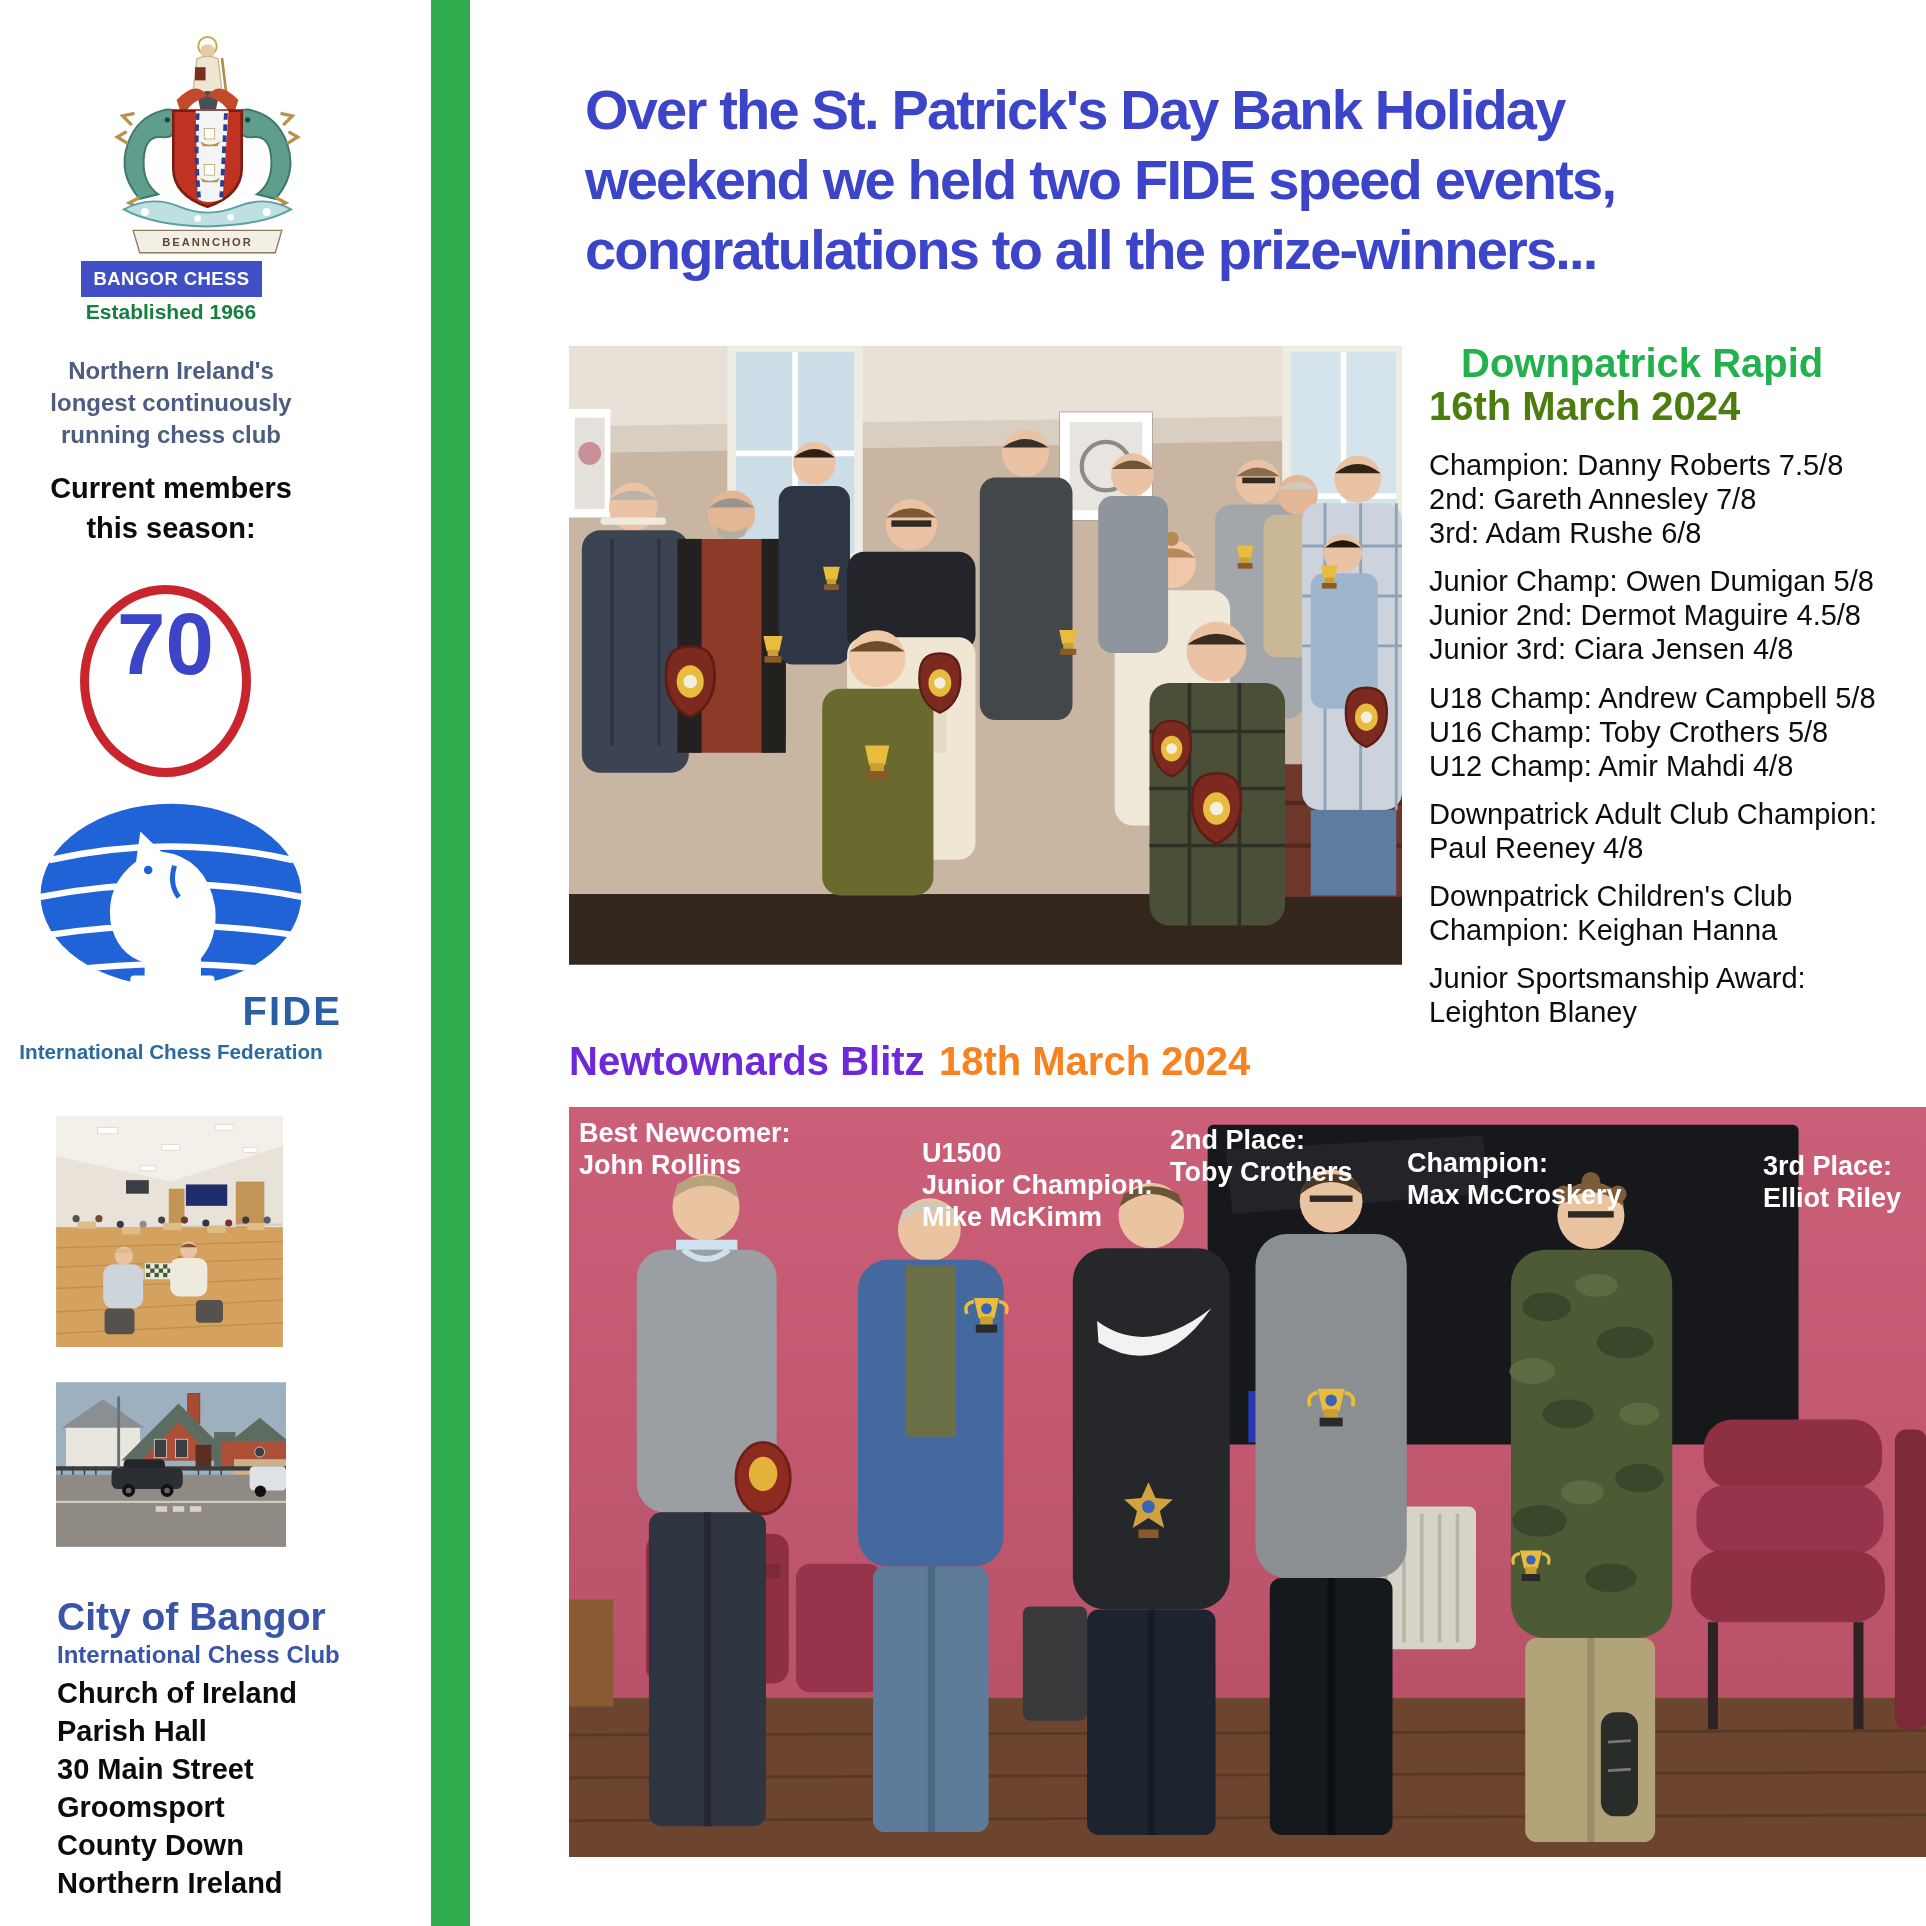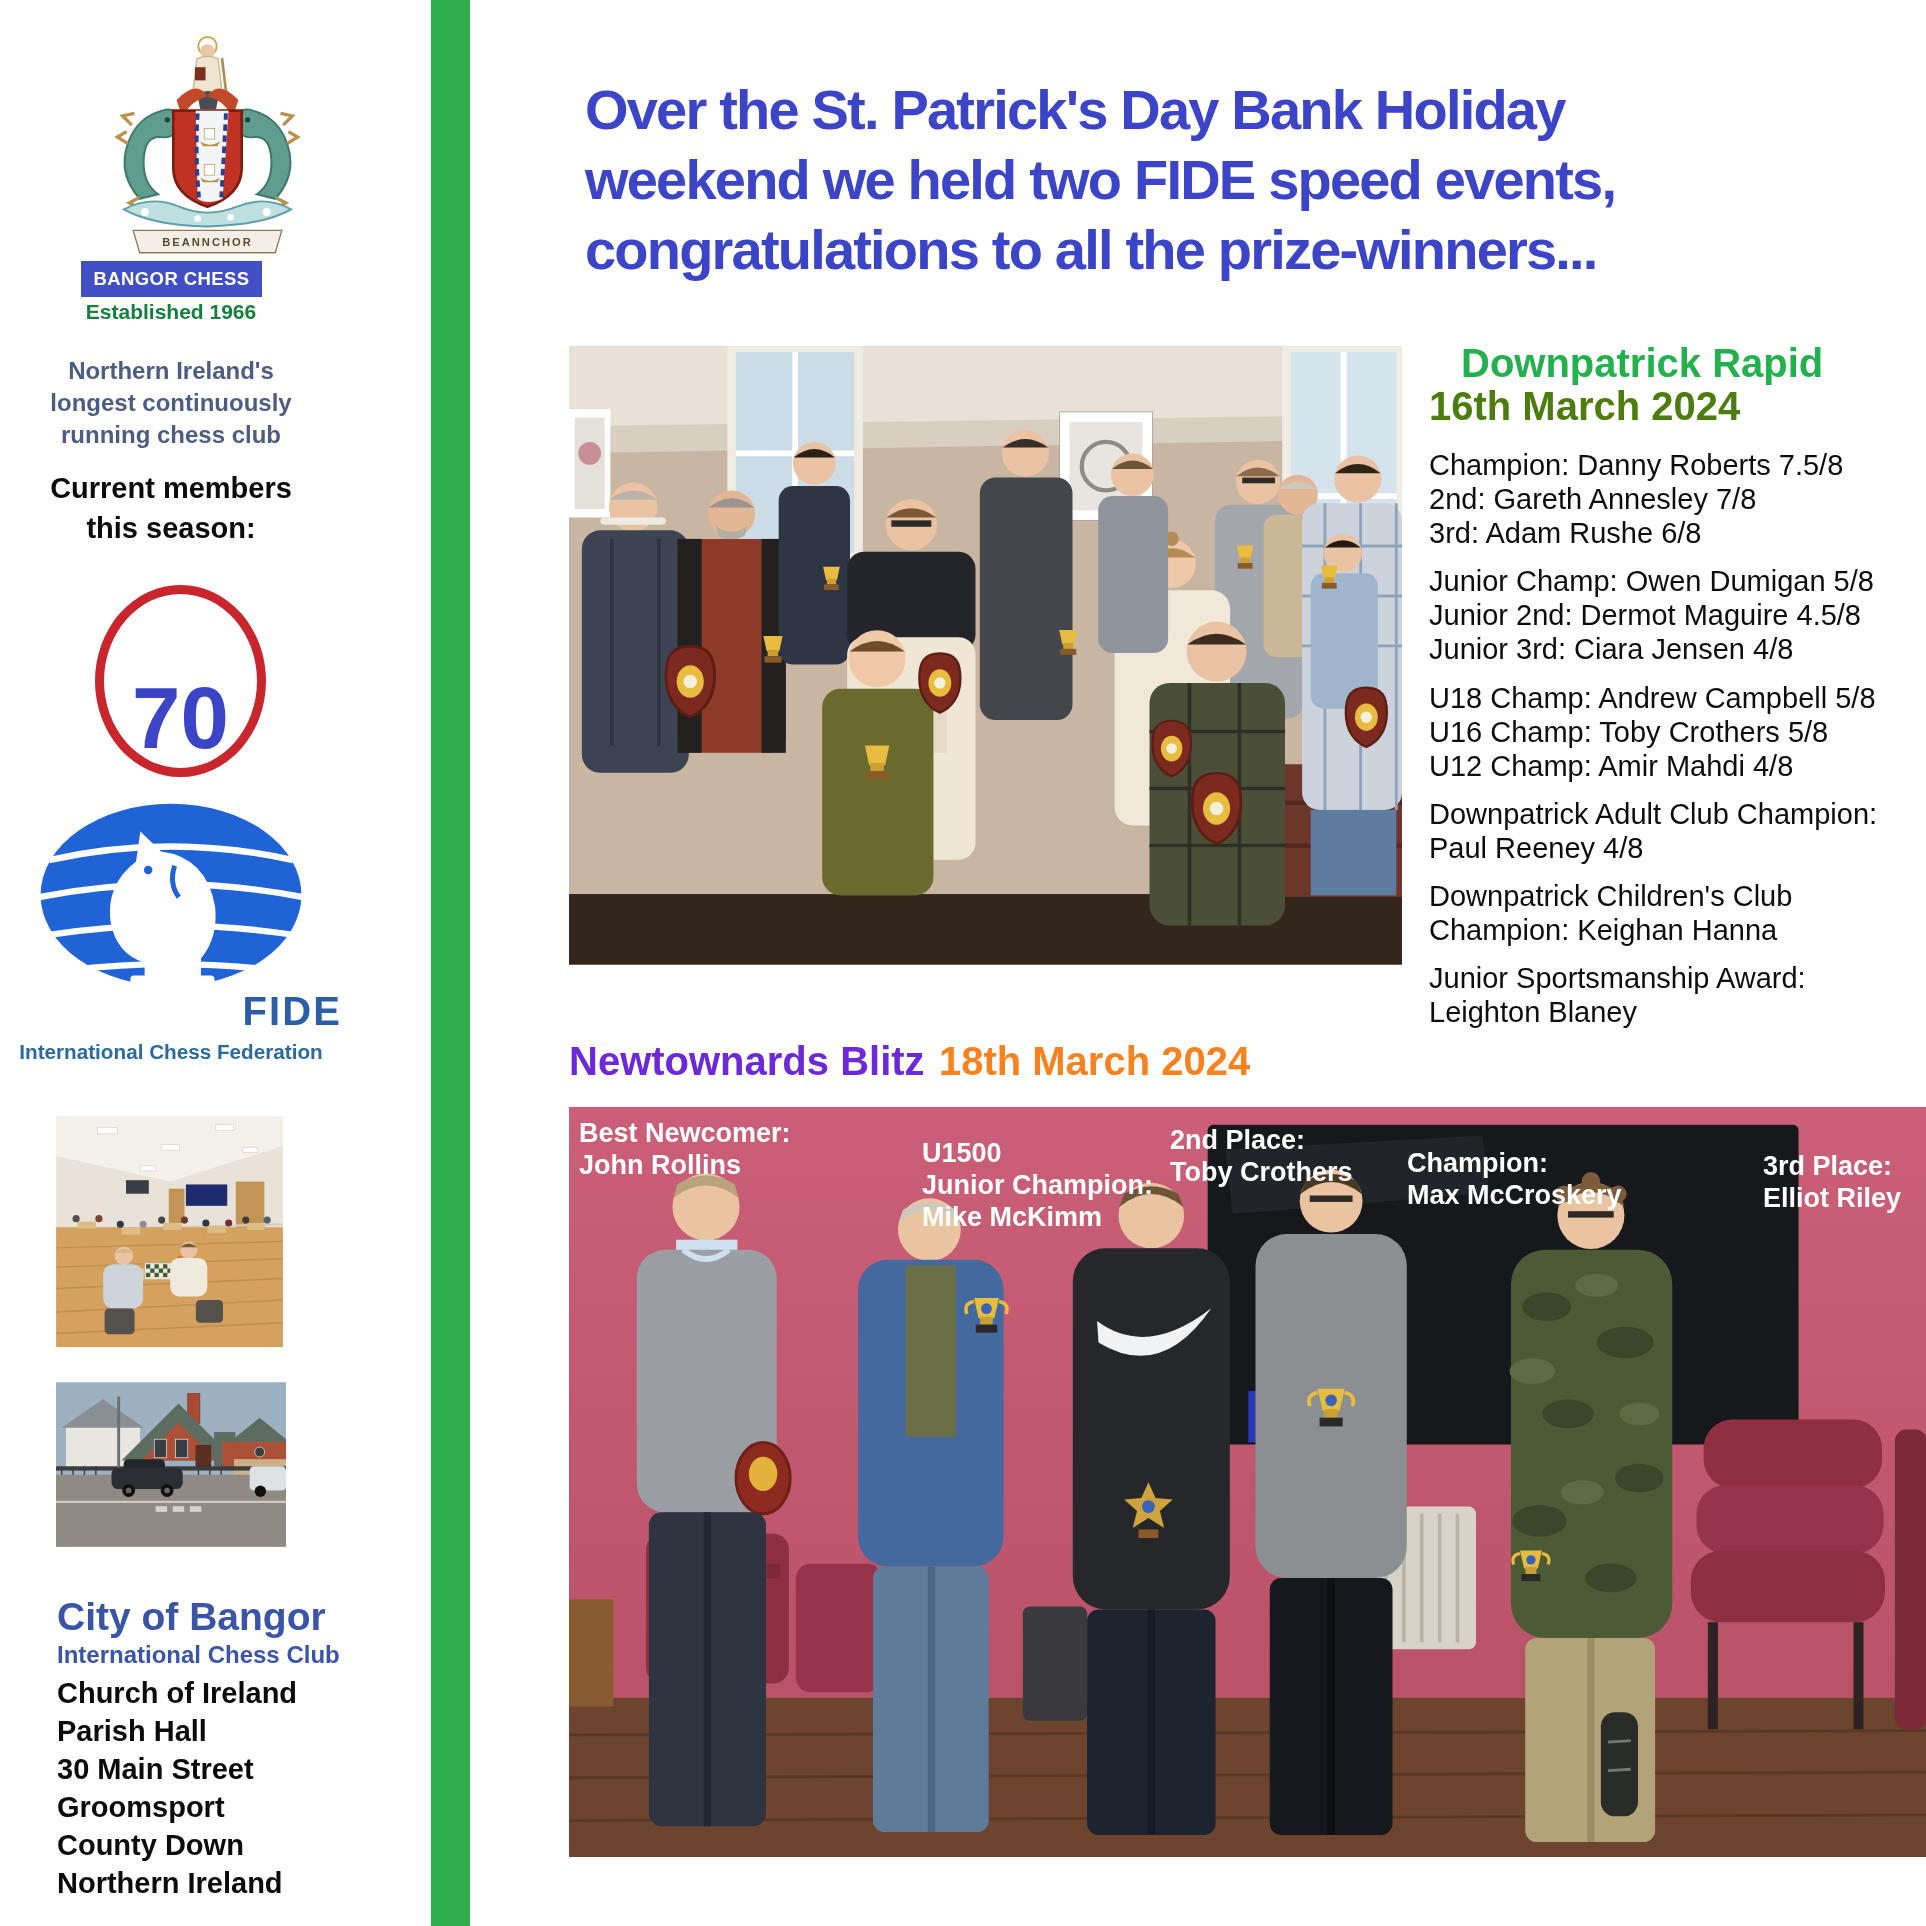--- a/index.html
+++ b/index.html
@@ -8,22 +8,22 @@
   .abs{position:absolute;}
 
   
   .stripe{left:431px;top:0;width:39px;height:1926px;background:#2fad4e;}
   .crest-svg{left:89px;top:33px;width:237px;height:227px;}
   .crest-banner{left:81px;top:261px;width:181px;height:36px;background:#414fc4;border-radius:0;
       color:#ffffff;font-weight:bold;font-size:18.5px;line-height:36px;text-align:center;letter-spacing:0.4px;}
   .established{left:0;top:300px;width:342px;text-align:center;color:#15803d;font-weight:bold;font-size:21px;}
   .tagline{left:0;top:355px;width:342px;text-align:center;color:#4d5d82;font-weight:bold;font-size:24px;line-height:32px;}
   .members-heading{left:0;top:468px;width:342px;text-align:center;color:#0b0b0b;font-weight:bold;font-size:29px;line-height:40px;}
-  .members-circle{left:95px;top:585px;width:153px;height:174px;border:9.3px solid #c9252c;border-radius:50%;
-      display:flex;align-items:flex-end;justify-content:center;background:#ffffff;}
+  .members-circle{left:80px;top:585px;width:153px;height:174px;border:9.3px solid #c9252c;border-radius:50%;
+      display:flex;align-items:flex-start;justify-content:center;background:#ffffff;}
   .members-circle span{color:#3c44c8;font-weight:bold;font-size:87px;}
   .fide-svg{left:32px;top:800px;width:278px;height:190px;}
   .fide-word{left:0;top:989px;width:342px;text-align:right;color:#2a5fa8;font-weight:bold;font-size:40px;letter-spacing:2.1px;}
   .fide-caption{left:0;top:1040px;width:342px;text-align:center;color:#2a6aa0;font-weight:bold;font-size:20.7px;}
   .photoA{left:56px;top:1116px;width:227px;height:231px;}
   .photoB{left:56px;top:1382px;width:230px;height:165px;}
   .city-title{left:57px;top:1595px;width:371px;color:#3a55a8;font-weight:bold;font-size:39px;}
   .city-subtitle{left:57px;top:1641px;width:371px;color:#3a55a8;font-weight:bold;font-size:24px;}
   .address{left:57px;top:1674px;width:371px;color:#0b0b0b;font-weight:bold;font-size:29px;line-height:38px;}
 

